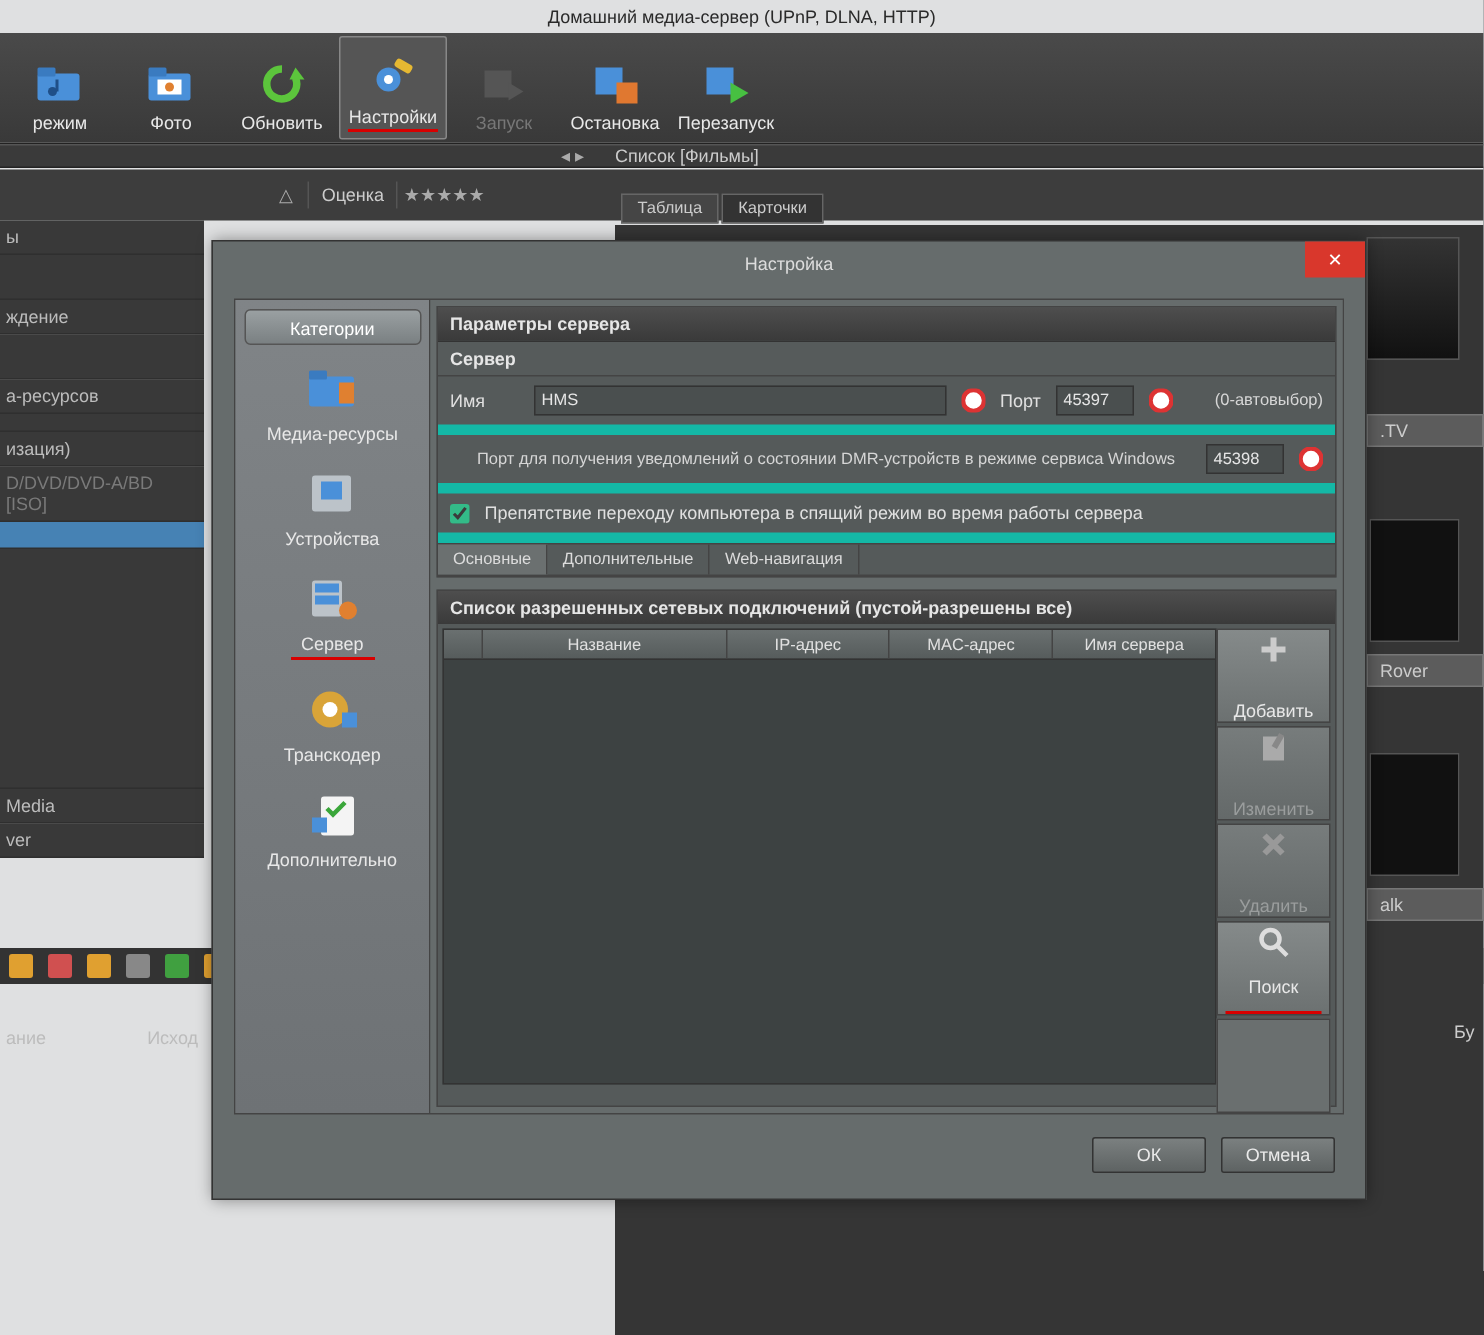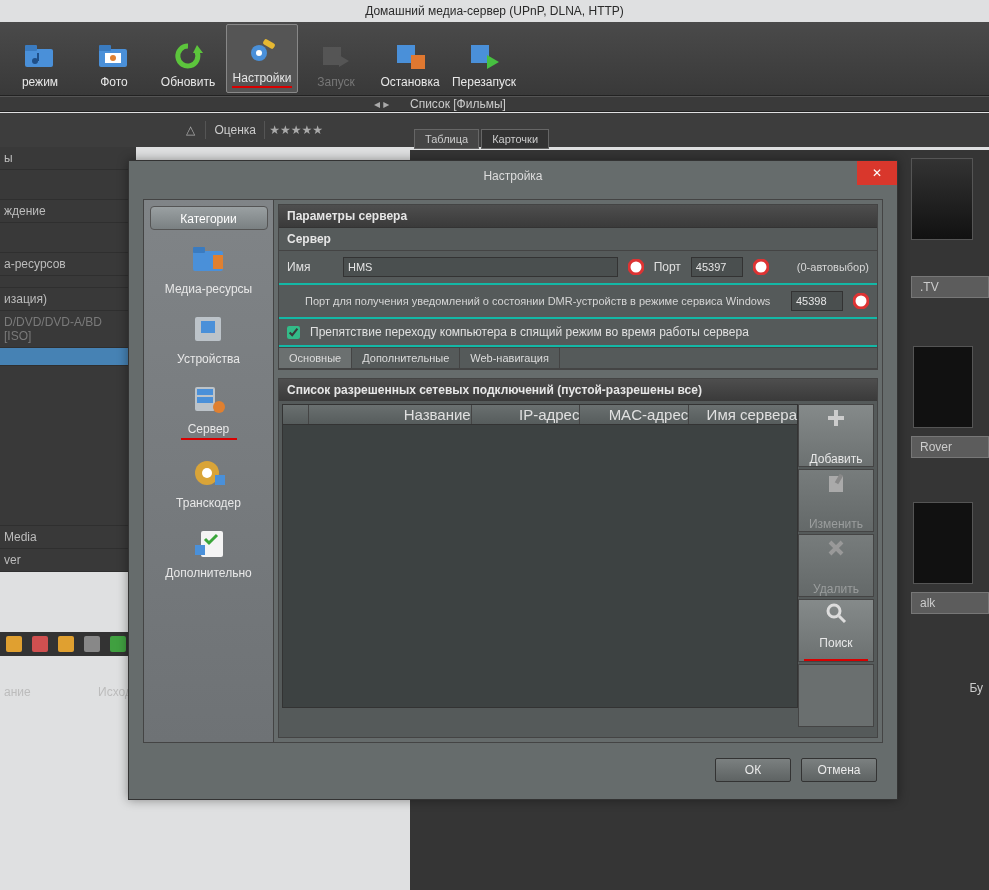--- a/index.html
+++ b/index.html
@@ -35,56 +35,56 @@
   .icon-row { position:absolute; top:632px; left:0; right:0; height:24px; background:#333; display:flex; align-items:center; gap:10px; padding-left:6px; }
   .icon-row span { width:16px; height:16px; display:inline-block; }
 
   .bottomrow { position:absolute; top:685px; left:0; width:136px; height:16px; color:#bcbcbc; font-size:11px; display:flex; justify-content:space-between; padding:0 4px;}
 
   
   .thumb-area { position:absolute; top:150px; left:410px; right:0; bottom:0; background:#353535; }
   .thumb { position:absolute; width:60px; height:82px; background:#111; border:1px solid #555; }
 
   
-  .dlg { position:absolute; left:128px; top:160px; width:770px; height:640px; background:#666c6c; border:1px solid #333; box-shadow: 0 0 10px rgba(0,0,0,.4);}
+  .dlg { position:absolute; left:141px; top:160px; width:770px; height:640px; background:#666c6c; border:1px solid #333; box-shadow: 0 0 10px rgba(0,0,0,.4);}
   .dlg-title { height:30px; line-height:30px; text-align:center; color:#ddd; position:relative; }
   .dlg-close { position:absolute; right:0; top:0; width:40px; height:24px; background:#d9372c; color:#fff; text-align:center; line-height:24px; cursor:pointer; }
   .dlg-body { position:absolute; left:14px; right:14px; top:38px; bottom:56px; background:#666c6c; border:1px solid #444; display:flex; }
 
   
   .catpanel { width:130px; background:linear-gradient(#808487,#6e7275); border-right:1px solid #444; display:flex; flex-direction:column; align-items:center; padding:6px 0; }
   .cathdr { width:118px; height:24px; background:linear-gradient(#9aa0a2,#7a8082); color:#fff; text-align:center; line-height:24px; border-radius:4px; font-size:12px; margin-bottom:8px; border:1px solid #555;}
   .catitem { width:100%; text-align:center; color:#e8e8e8; font-size:11px; margin-bottom:12px; cursor:pointer; }
   .catitem .cico { width:44px; height:42px; margin:0 auto 2px; display:flex; align-items:center; justify-content:center; }
   .catitem.sel .lbl::after { content:""; display:block; width:56px; height:2px; background:#d80000; margin:2px auto 0;}
 
   
   .content { flex:1; background:#666c6c; padding:0; display:flex; flex-direction:column; }
   .grpbox { border:1px solid #444; margin:4px; background:#555a5a; }
   .grp-title { background:linear-gradient(#4e4e4e,#3a3a3a); color:#e6e6e6; font-weight:bold; padding:4px 8px; font-size:12px; border-bottom:1px solid #333;}
   .sub-title { background:#565b5b; color:#e6e6e6; font-weight:bold; padding:4px 8px; font-size:12px; border-bottom:1px solid #444;}
 
-  .row { display:flex; align-items:center; padding:6px 8px; gap:10px; color:#e0e0e0; font-size:11px; border-bottom:2px solid #14b8a6;}
+  .row { display:flex; align-items:center; padding:6px 8px; gap:10px; color:#e0e0e0; font-size:11px; border-bottom:7px solid #14b8a6;}
   .row label.fld { flex:0 0 46px; }
   .row input[type=text] { background:#4a4f4f; border:1px solid #333; color:#e6e6e6; padding:3px 4px; font-size:11px; }
   .row .name-inp { flex:1; }
   .row .port-inp { width:52px; }
   .row .note { color:#d6d6d6; font-size:11px;padding-left:18px; }
   .chk { accent-color:#3b8; }
   .lifering { width:16px; height:16px; display:inline-block; }
 
   .tabbar { display:flex; background:#555a5a; border-top:1px solid #444; border-bottom:1px solid #444;}
   .tabbar .tab { padding:4px 10px; color:#dcdcdc; font-size:11px; border-right:1px solid #444; cursor:pointer; }
   .tabbar .tab.act { background:#6b7070; }
 
   .list-title { background:linear-gradient(#4e4e4e,#3a3a3a); color:#e6e6e6; font-weight:bold; padding:4px 8px; font-size:12px; }
   .list-area { display:flex; height:310px; }
   .list-grid { flex:1; background:#424747; border:1px solid #333; margin:3px 0 3px 3px; display:flex; flex-direction:column; }
   .gridhdr { display:flex; background:linear-gradient(#6a7070,#565c5c); height:20px; border-bottom:1px solid #333;}
-  .gh { color:#e0e0e0; font-size:15px; text-align:right; line-height:20px; border-right:1px solid #444; }
+  .gh { color:#e0e0e0; font-size:11px; text-align:center; line-height:20px; border-right:1px solid #444; }
   .gh0 { width:26px; }
   .gh1 { flex:1.5; }
   .gh2 { flex:1; }
   .gh3 { flex:1; }
   .gh4 { flex:1; border-right:none; }
   .gridbody { flex:1; background:#3d4242; }
 
   .sidebtns { width:76px; margin:3px 3px 3px 0; display:flex; flex-direction:column; }
   .sbtn { flex:0 0 63px; background:linear-gradient(#858a8a,#6c7171); border:1px solid #444; margin-bottom:2px; display:flex; flex-direction:column; align-items:center; justify-content:space-between; color:#e8e8e8; font-size:11px; cursor:pointer;}
   .sbtn.dis { color:#9a9d9d; background:linear-gradient(#777c7c,#646969);}

